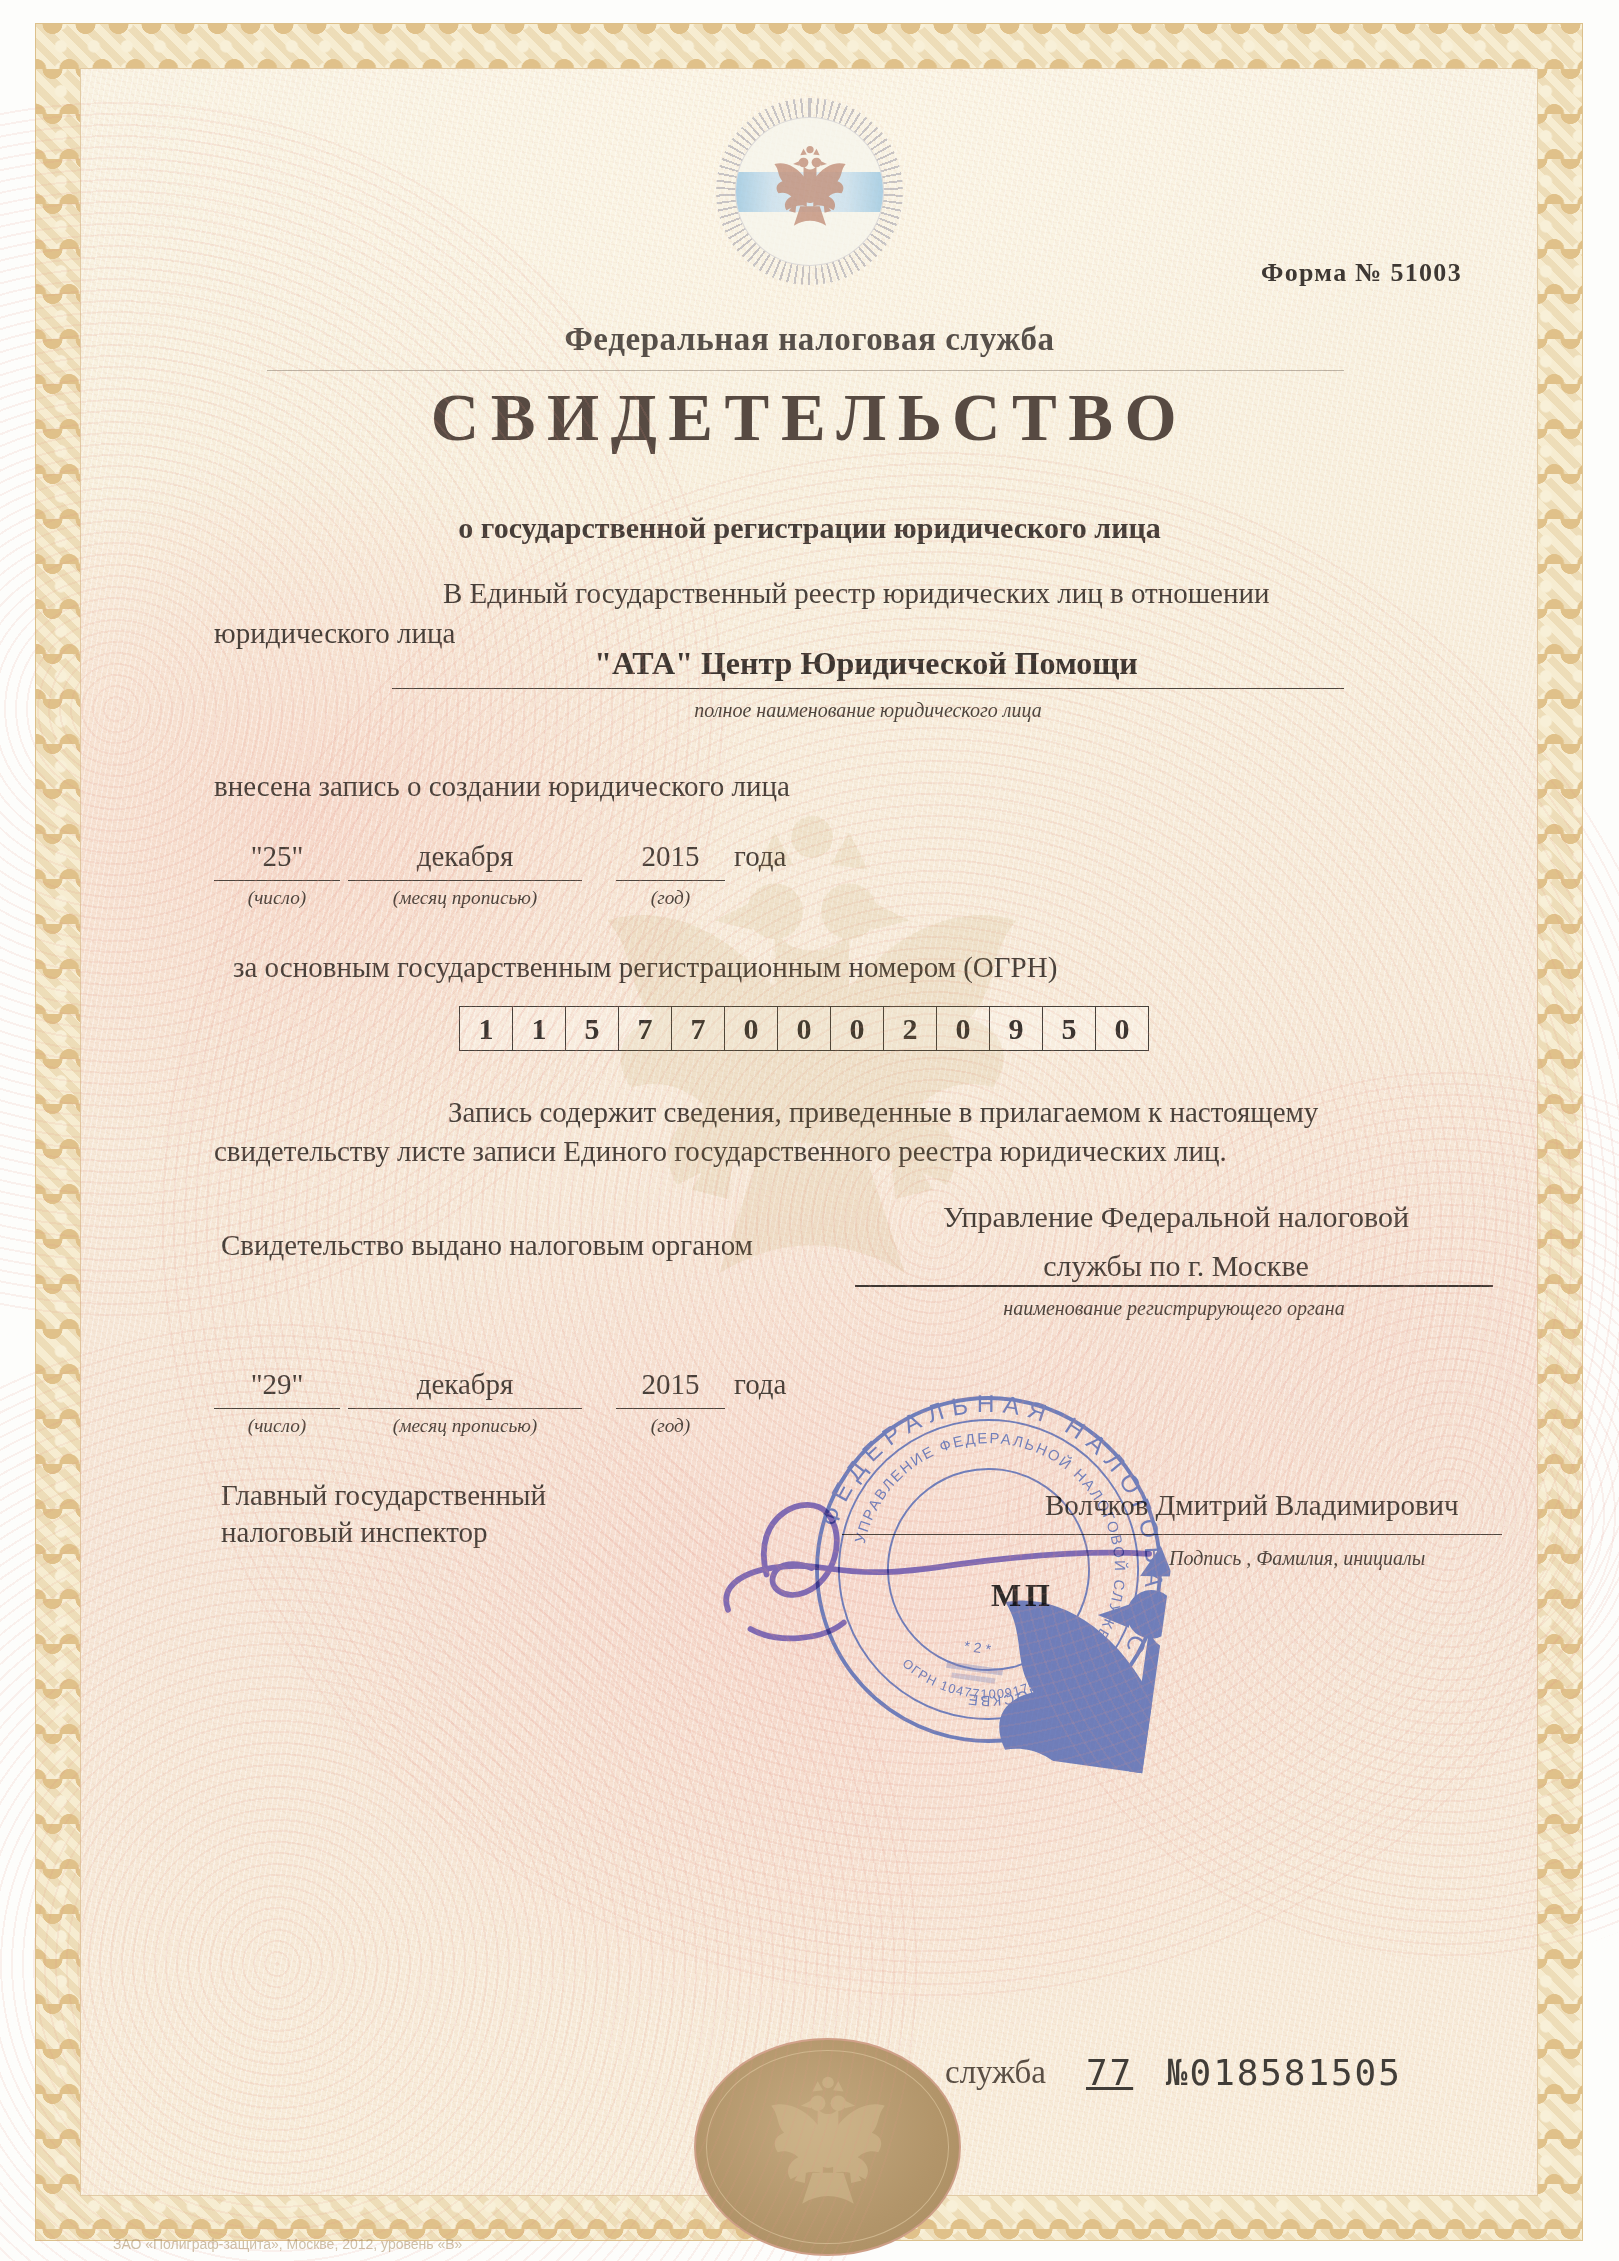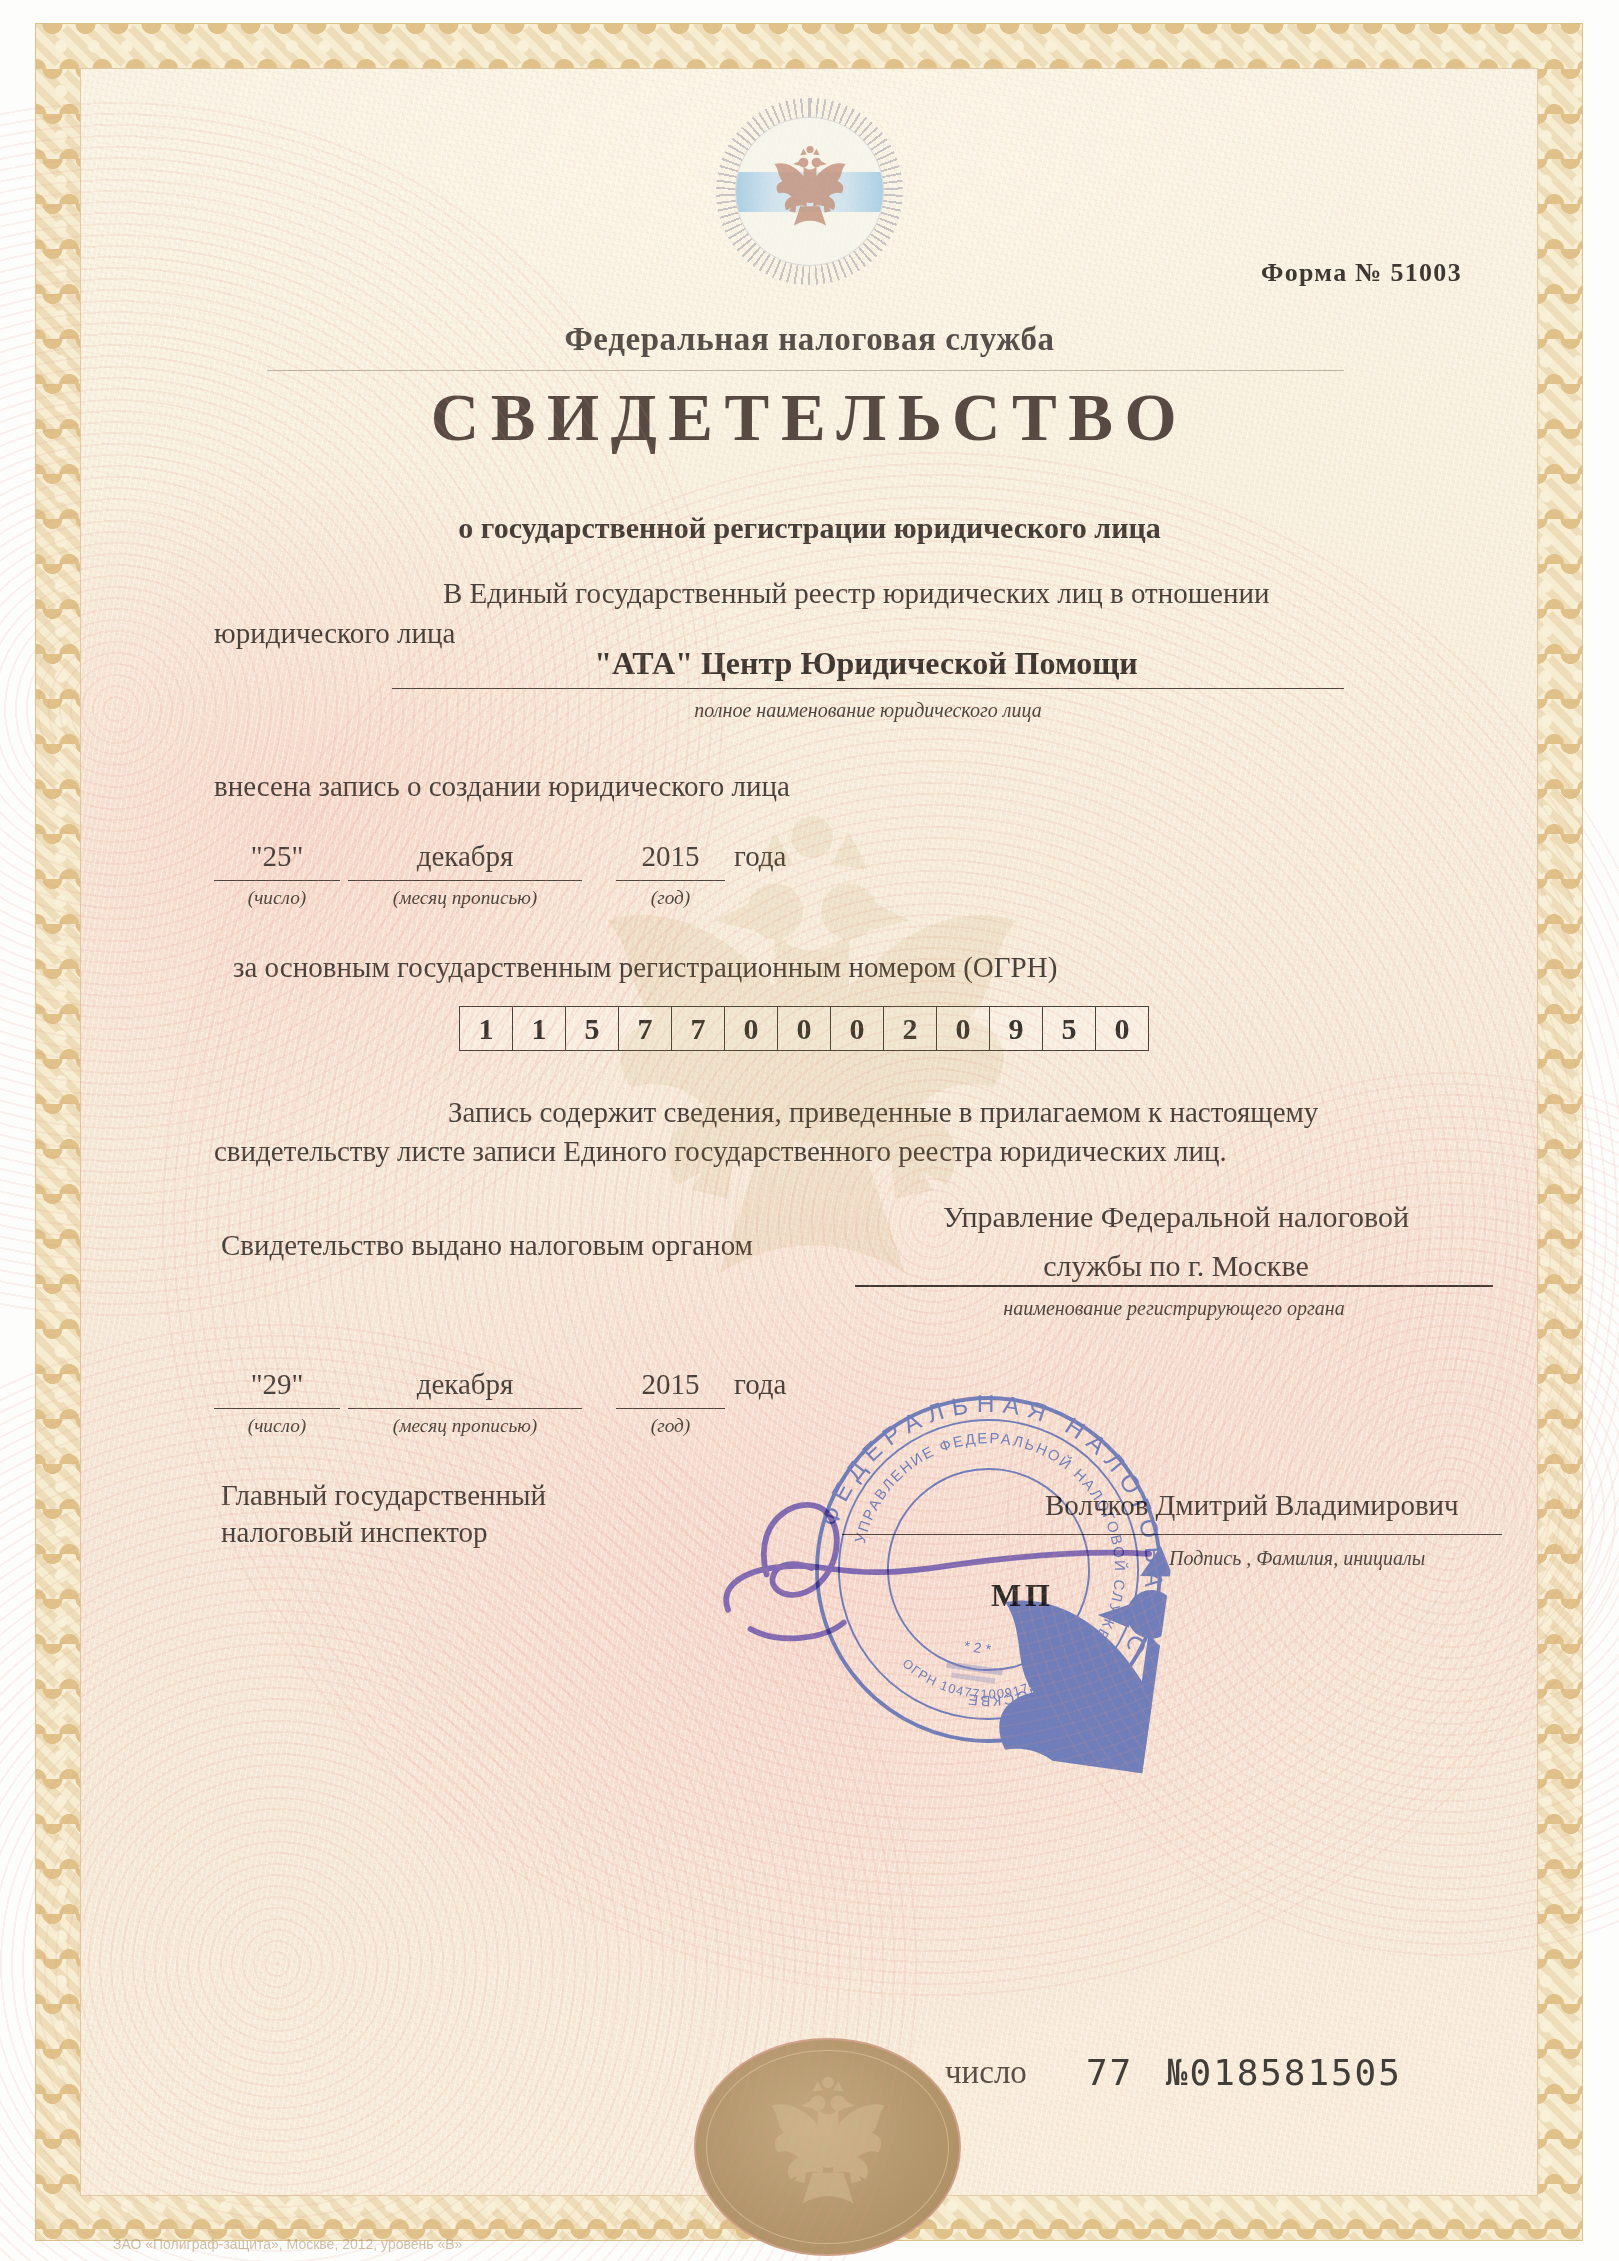--- a/index.html
+++ b/index.html
@@ -245,20 +245,20 @@
       </g>
     </svg>
 
     <div class="abs seal">
       <div class="seal-ring"></div>
       <svg class="seal-eagle" width="129" height="157" viewBox="0 0 100 120">
         <use href="#eagle" fill="#d4bc91"></use>
       </svg>
     </div>
 
-    <div class="abs series-label">число</div>
-    <div class="abs series-num" style="left:1086px;top:2052px;">77</div>
+    <div class="abs series-label">служба</div>
+    <div class="abs series-num" style="left:1086px;top:2052px;text-decoration:underline;">77</div>
     <div class="abs series-num" style="left:1166px;top:2052px;">№018581505</div>
   </div>
 
   <div class="abs footer-note">ЗАО «Полиграф-защита», Москве, 2012, уровень «В»</div>
 </div>
 
 
 </body></html>

